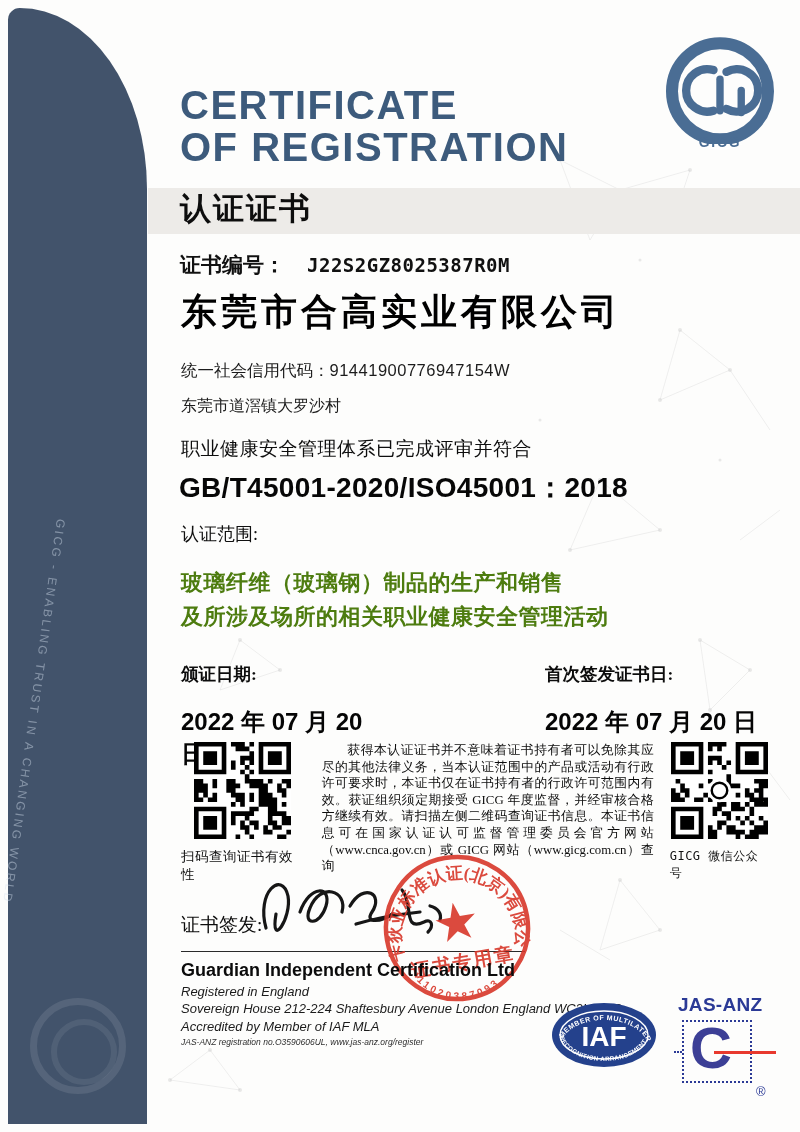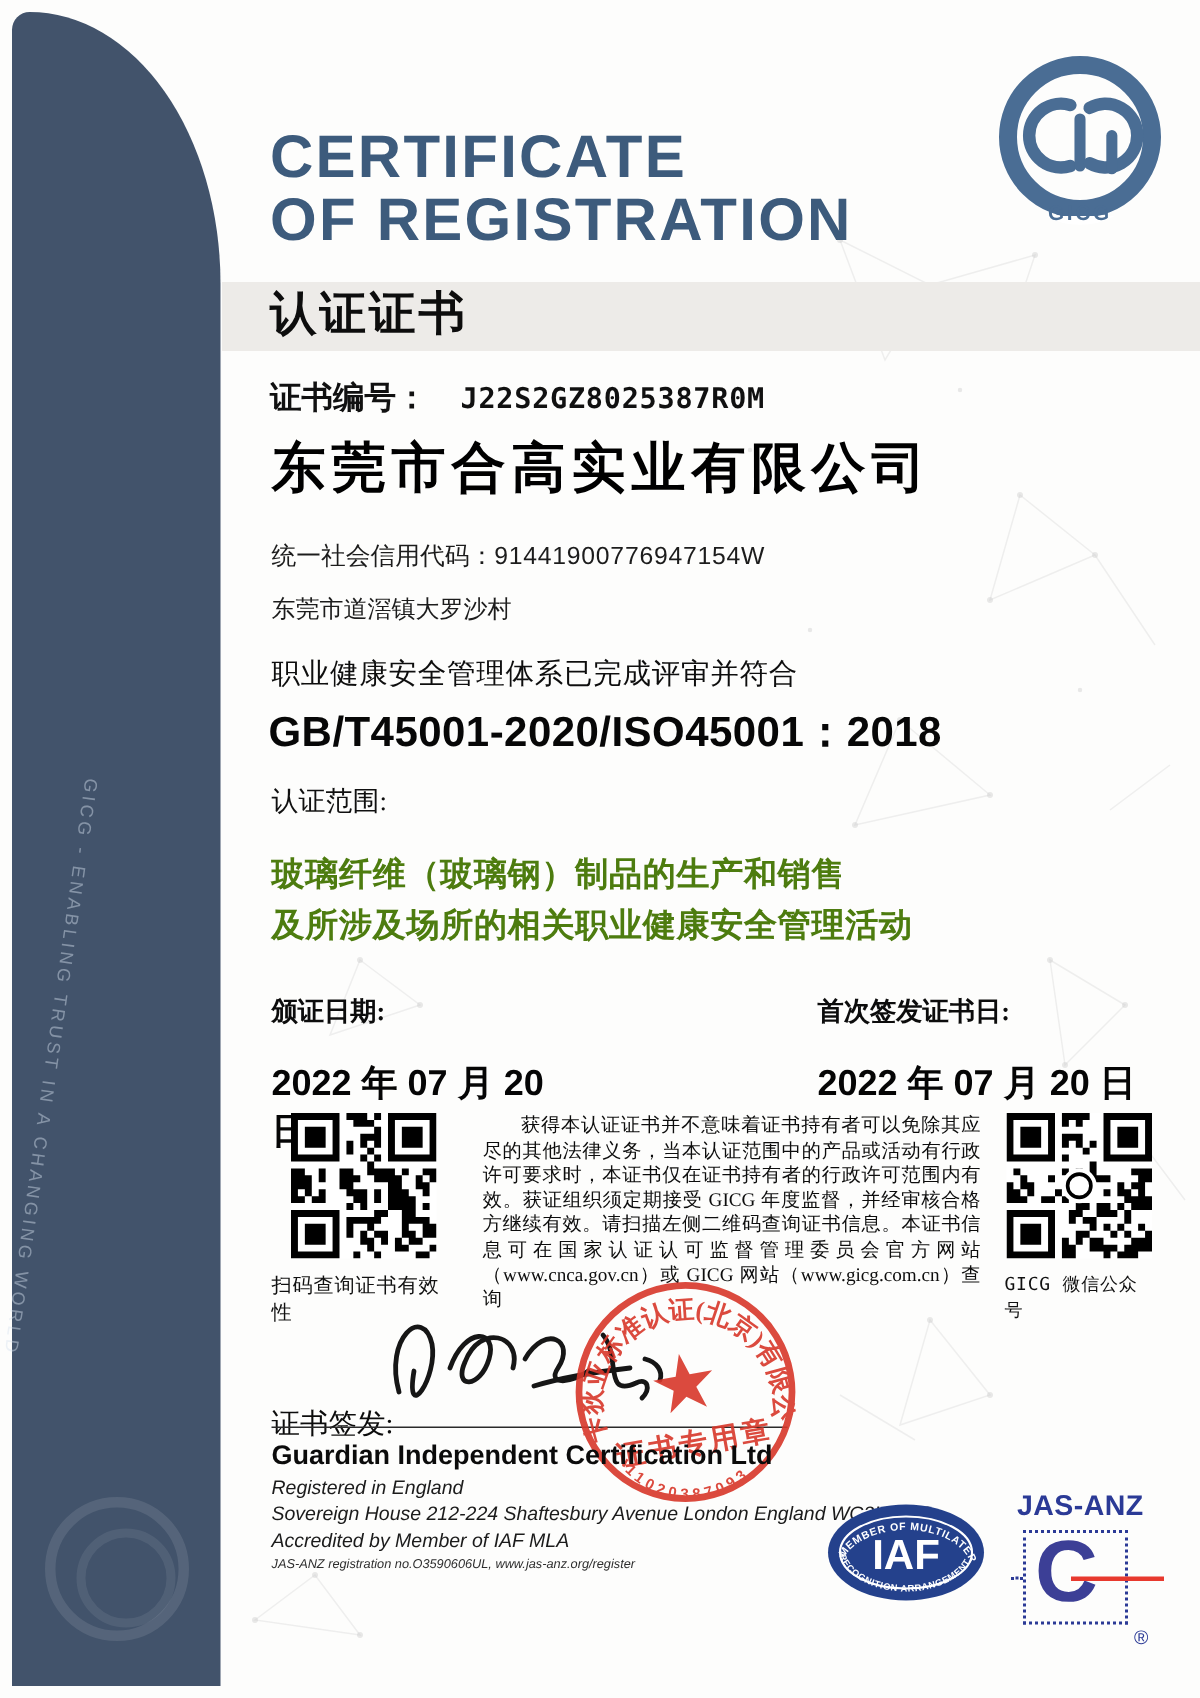--- a/index.html
+++ b/index.html
@@ -77,21 +77,21 @@
   .qr { width:97px; height:97px; background:#fff; }
   .qr-caption-left { margin-top:9px; font-size:13.5px; font-weight:400; letter-spacing:0.5px; }
   .qr-caption-right { margin-top:9px; font-size:12px; letter-spacing:0.5px; font-family:"DejaVu Sans Mono", monospace; }
   .disclaimer {
     width:338px; margin-left:17px; font-size:12.8px; line-height:16.6px;
     font-family:"Liberation Serif", serif; text-align:justify; text-indent:2em; color:#0d0d0d;
   }
   .qr-right { margin-left:16px; }
 
   
-  .sign-label { position:absolute; left:181px; top:912px; font-size:19px; font-family:"Liberation Serif", serif; color:#0c0c0c;margin-top:24px; }
+  .sign-label { position:absolute; left:181px; top:912px; font-size:19px; font-family:"Liberation Serif", serif; color:#0c0c0c; }
   .signature { position:absolute; left:252px; top:862px; width:200px; height:96px; }
   .sign-line { position:absolute; left:181px; top:951px; width:344px; border-top:1.6px solid #2a2a2a; }
   .stamp { position:absolute; left:368px; top:850px; width:178px; height:156px; opacity:0.9; transform:rotate(-10deg); }
 
   
   .issuer { position:absolute; left:181px; top:960px; }
   .issuer-name { font-size:18px; font-weight:800; color:#0b0b0b; }
   .issuer-line { font-size:13px; font-style:italic; color:#1b1b1b; margin-top:2.5px; font-family:"Liberation Sans", sans-serif; }
   .issuer-tiny { font-size:8.5px; font-style:italic; color:#2e2e2e; margin-top:3px; }
 

